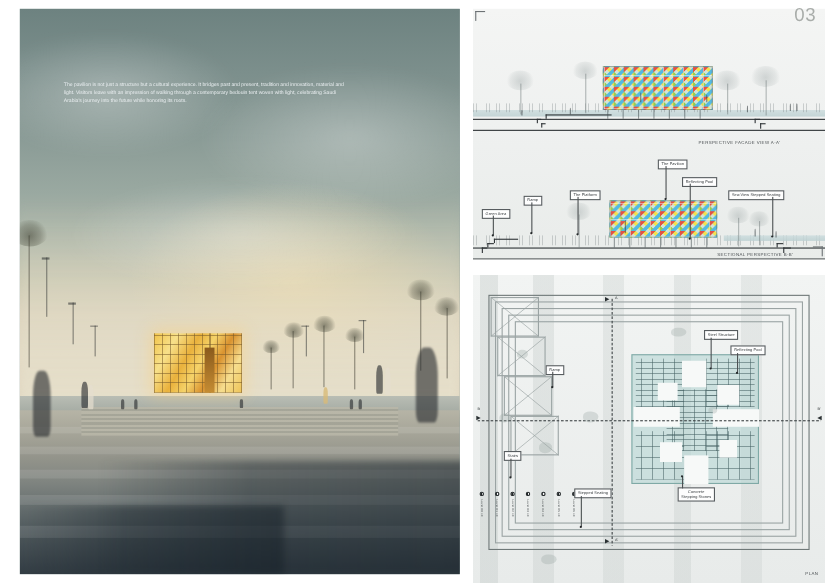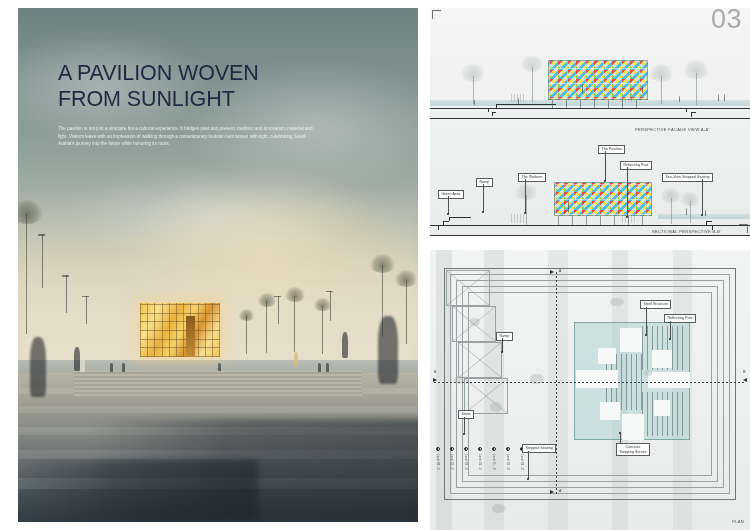--- a/index.html
+++ b/index.html
@@ -157,21 +157,21 @@
     position: absolute;
     left: 0; width: 320px;
     background: linear-gradient(180deg, #f4f5f4 0%, #eef0ef 55%, #e9ecea 100%);
     overflow: hidden;
   }
   #panel-top  { top: 8px;   height: 228px; }
   #panel-plan { top: 250px; height: 280px; }
 
   .page-num {
     position: absolute; right: 8px; top: 4px;
-    font-size: 27px; color: #a9adaa; font-weight: 400; letter-spacing: 0.5px;
+    font-size: 17px; color: #a9adaa; font-weight: 400; letter-spacing: 0.5px;
     z-index: 9;
   }
   .dwg-caption {
     position: absolute;
     font-size: 4px; letter-spacing: 0.35px; color: #4a4f52; white-space: nowrap;
   }
   .sheetmark {
     position: absolute; width: 9px; height: 9px;
     border-top: 0.8px solid #6d7275; border-right: 0.8px solid #6d7275;
   }
@@ -387,22 +387,20 @@
     <div class="person" style="left:81%;top:63%;width:6px;height:26px;"></div>
     <div class="person light" style="left:83%;top:63.5%;width:5px;height:25px;"></div>
     <div class="person warm" style="left:69%;top:67%;width:4px;height:15px;"></div>
     <div class="person" style="left:23%;top:69%;width:3px;height:9px;"></div>
     <div class="person" style="left:26%;top:69%;width:3px;height:9px;"></div>
     <div class="person" style="left:50%;top:69%;width:2.5px;height:8px;"></div>
     <div class="person" style="left:75%;top:69%;width:3px;height:9px;"></div>
     <div class="person" style="left:77%;top:69%;width:3px;height:9px;"></div>
 
     <div id="hero-text">
-      <div id="hero-title">A PAVILION WOVEN
-FROM SUNLIGHT</div>
       <div id="hero-body">The pavilion is not just a structure but a cultural experience. It bridges past and present, tradition and innovation, material and light. Visitors leave with an impression of walking through a contemporary bedouin tent woven with light, celebrating Saudi Arabia's journey into the future while honoring its roots.</div>
     </div>
   </div>
 
   <div id="right-col">
 
     <div class="page-num">03</div>
 
     <div class="dwg-panel" id="panel-top">
 

